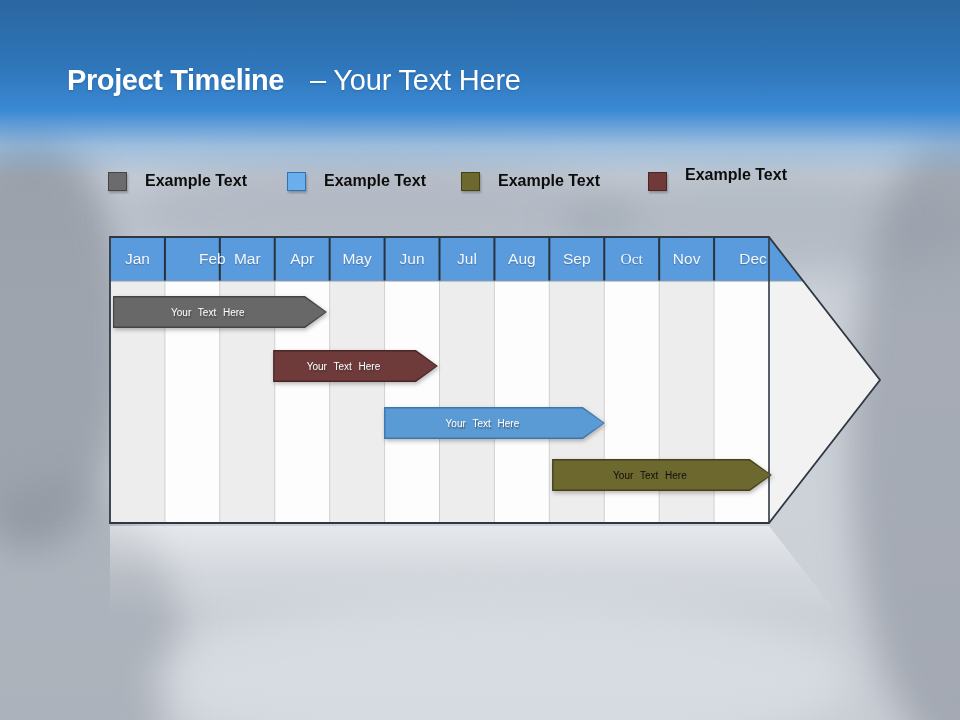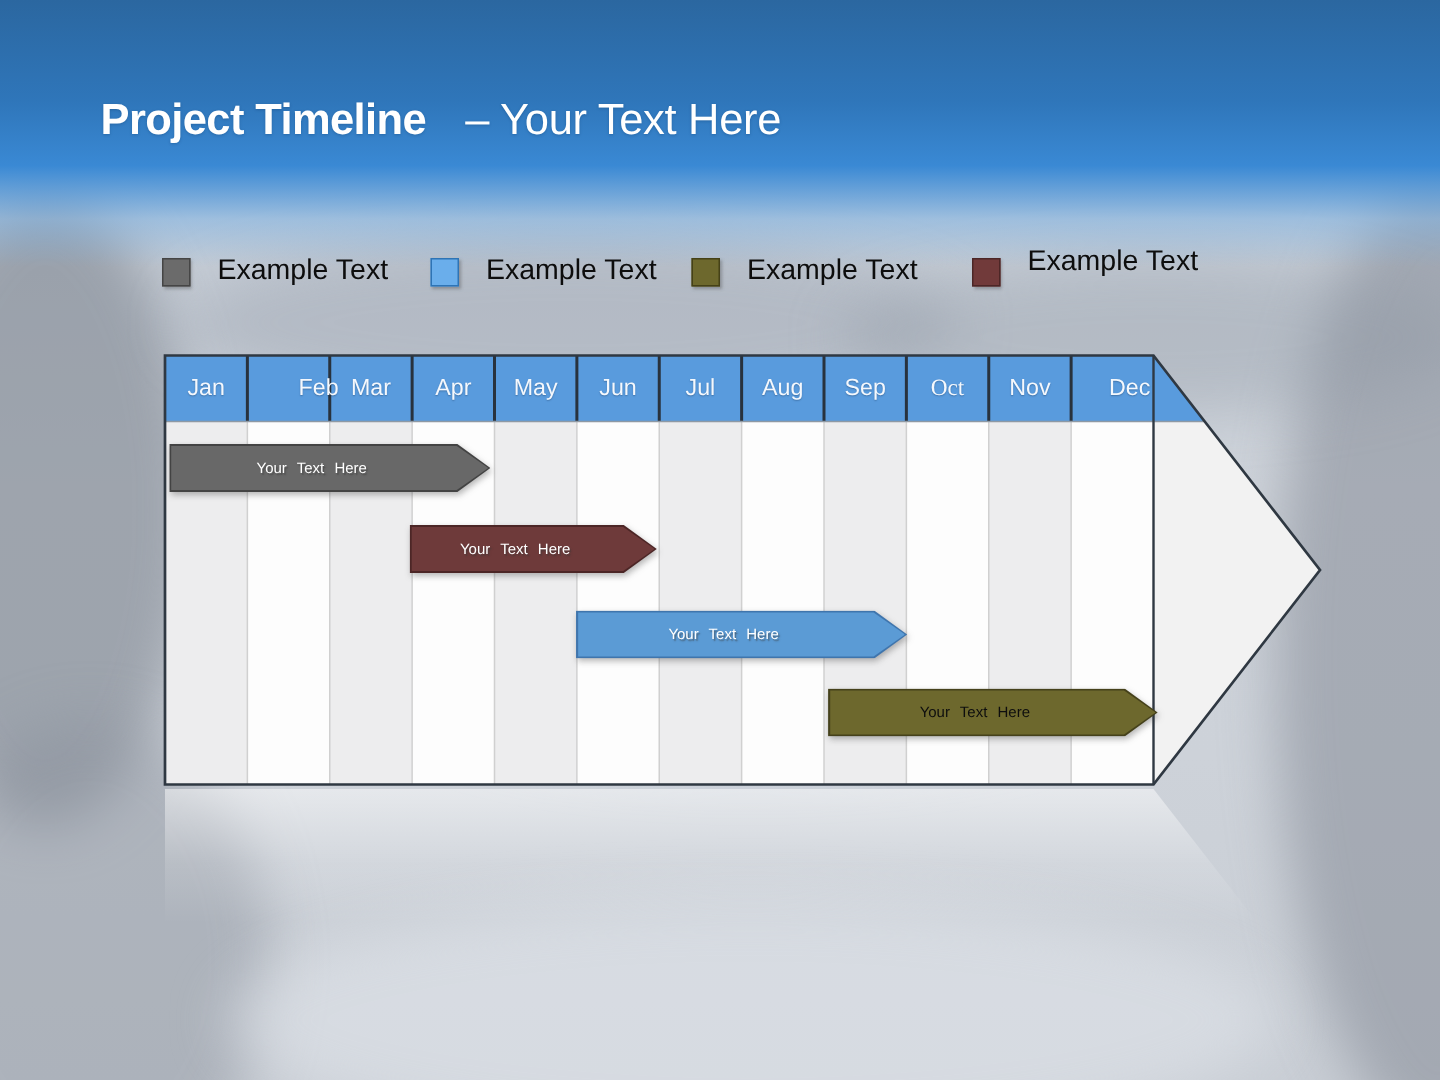--- a/index.html
+++ b/index.html
@@ -23,21 +23,21 @@
 
   .title{position:absolute;left:67px;top:60px;margin:0;font-size:29px;line-height:40px;color:#ffffff;
     font-weight:400;letter-spacing:-.2px;text-shadow:0 1px 2px rgba(0,40,80,.25);white-space:nowrap;}
   .title .t-main{font-weight:700;letter-spacing:-.4px;}
   .title .t-suffix{font-weight:400;margin-left:26px;}
 
   
   .legend-item{position:absolute;top:168px;height:26px;display:flex;align-items:center;}
   .legend-swatch{width:19px;height:19px;border:1.6px solid #444;box-sizing:border-box;
     box-shadow:1px 1.5px 2px rgba(60,60,60,.35);}
-  .legend-label{margin-left:18px;font-size:19px;font-weight:400;color:#0d0d0d;white-space:nowrap;}
+  .legend-label{margin-left:18px;font-size:16px;font-weight:700;color:#0d0d0d;white-space:nowrap;}
 
   
   .tl-svg{position:absolute;left:0;top:0;}
   .month{position:absolute;top:238px;height:42px;line-height:42px;text-align:center;
     color:#f4f8fd;font-size:15.5px;text-shadow:0 1px 1px rgba(20,40,70,.35);}
   .bar-wrap{position:absolute;filter:drop-shadow(1.5px 2.5px 2px rgba(50,50,50,.35));}
   .bar-clip{position:absolute;inset:0;
     clip-path:polygon(0 0,calc(100% - 22px) 0,100% 50%,calc(100% - 22px) 100%,0 100%);}
   .bar-inner{position:absolute;inset:1.4px;
     clip-path:polygon(0 0,calc(100% - 21px) 0,100% 50%,calc(100% - 21px) 100%,0 100%);}

